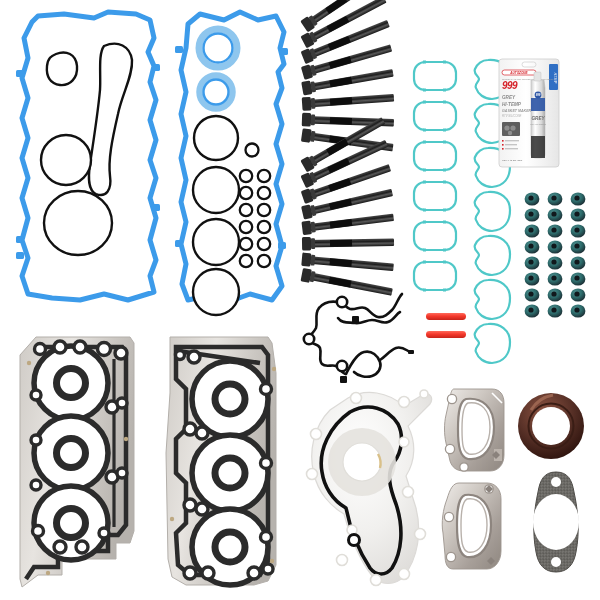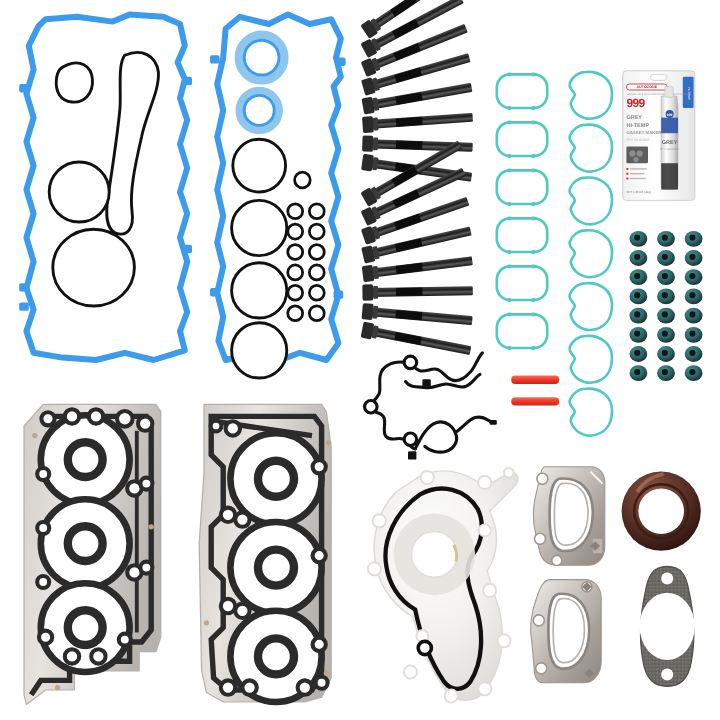--- a/index.html
+++ b/index.html
@@ -232,21 +232,21 @@
         <path d="M22,46 C34,45 44,52 44,64 C44,76 38,84 26,85 C18,85 12,80 10,74 C8,70 13,68 13,65 C13,62 7,60 9,55 C11,50 16,46 22,46 Z"></path>
         <path d="M22,90 C34,89 44,96 44,108 C44,120 38,128 26,129 C18,129 12,124 10,118 C8,114 13,112 13,109 C13,106 7,104 9,99 C11,94 16,90 22,90 Z"></path>
         <path d="M22,134 C34,133 44,140 44,152 C44,164 38,172 26,173 C18,173 12,168 10,162 C8,158 13,156 13,153 C13,150 7,148 9,143 C11,138 16,134 22,134 Z"></path>
         <path d="M22,178 C34,177 44,184 44,196 C44,208 38,216 26,217 C18,217 12,212 10,206 C8,202 13,200 13,197 C13,194 7,192 9,187 C11,182 16,178 22,178 Z"></path>
         <path d="M22,222 C34,221 44,228 44,240 C44,252 38,260 26,261 C18,261 12,256 10,250 C8,246 13,244 13,241 C13,238 7,236 9,231 C11,226 16,222 22,222 Z"></path>
         <path d="M22,266 C34,265 44,272 44,284 C44,296 38,304 26,305 C18,305 12,300 10,294 C8,290 13,288 13,285 C13,282 7,280 9,275 C11,270 16,266 22,266 Z"></path>
       </g>
     </svg>
   </div>
 
-  <div class="abs" style="left:518px;top:58px;">
+  <div class="abs" style="left:498px;top:58px;font-style:italic;">
     <svg width="62" height="110" viewBox="0 0 62 110">
       <defs>
         <linearGradient id="blisterg" x1="0" y1="0" x2="1" y2="0">
           <stop offset="0%" stop-color="#f2f2f2"></stop>
           <stop offset="45%" stop-color="#ffffff"></stop>
           <stop offset="100%" stop-color="#e6e6e6"></stop>
         </linearGradient>
         <linearGradient id="tubeg" x1="0" y1="0" x2="1" y2="0">
           <stop offset="0%" stop-color="#cfcfcf"></stop>
           <stop offset="30%" stop-color="#ffffff"></stop>

